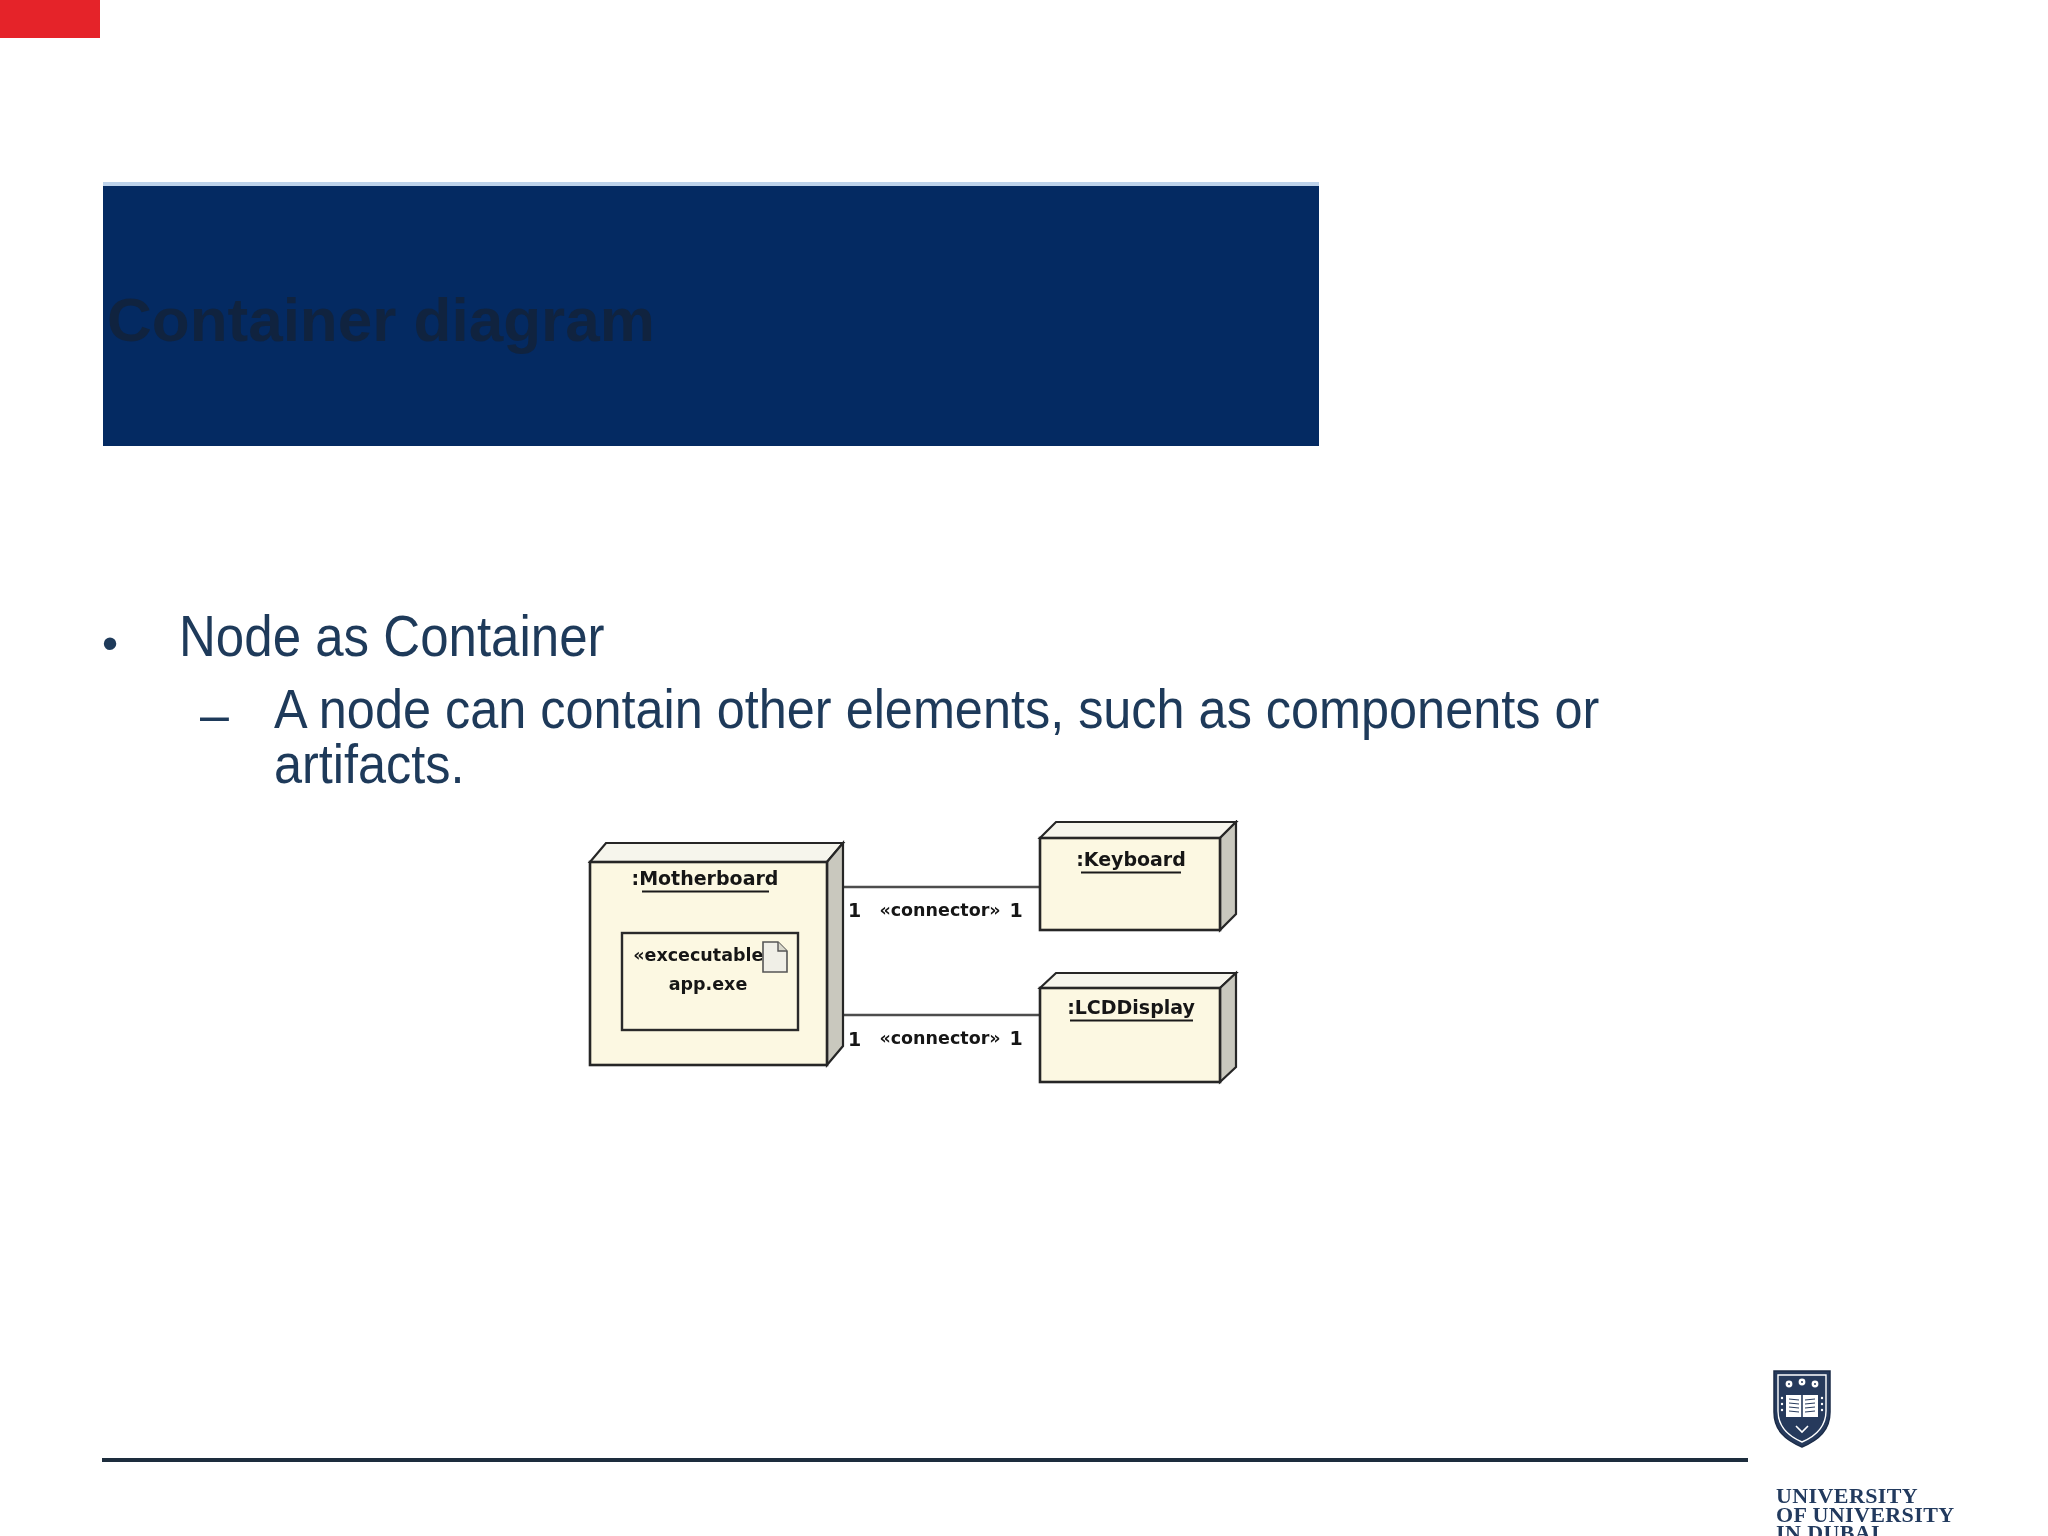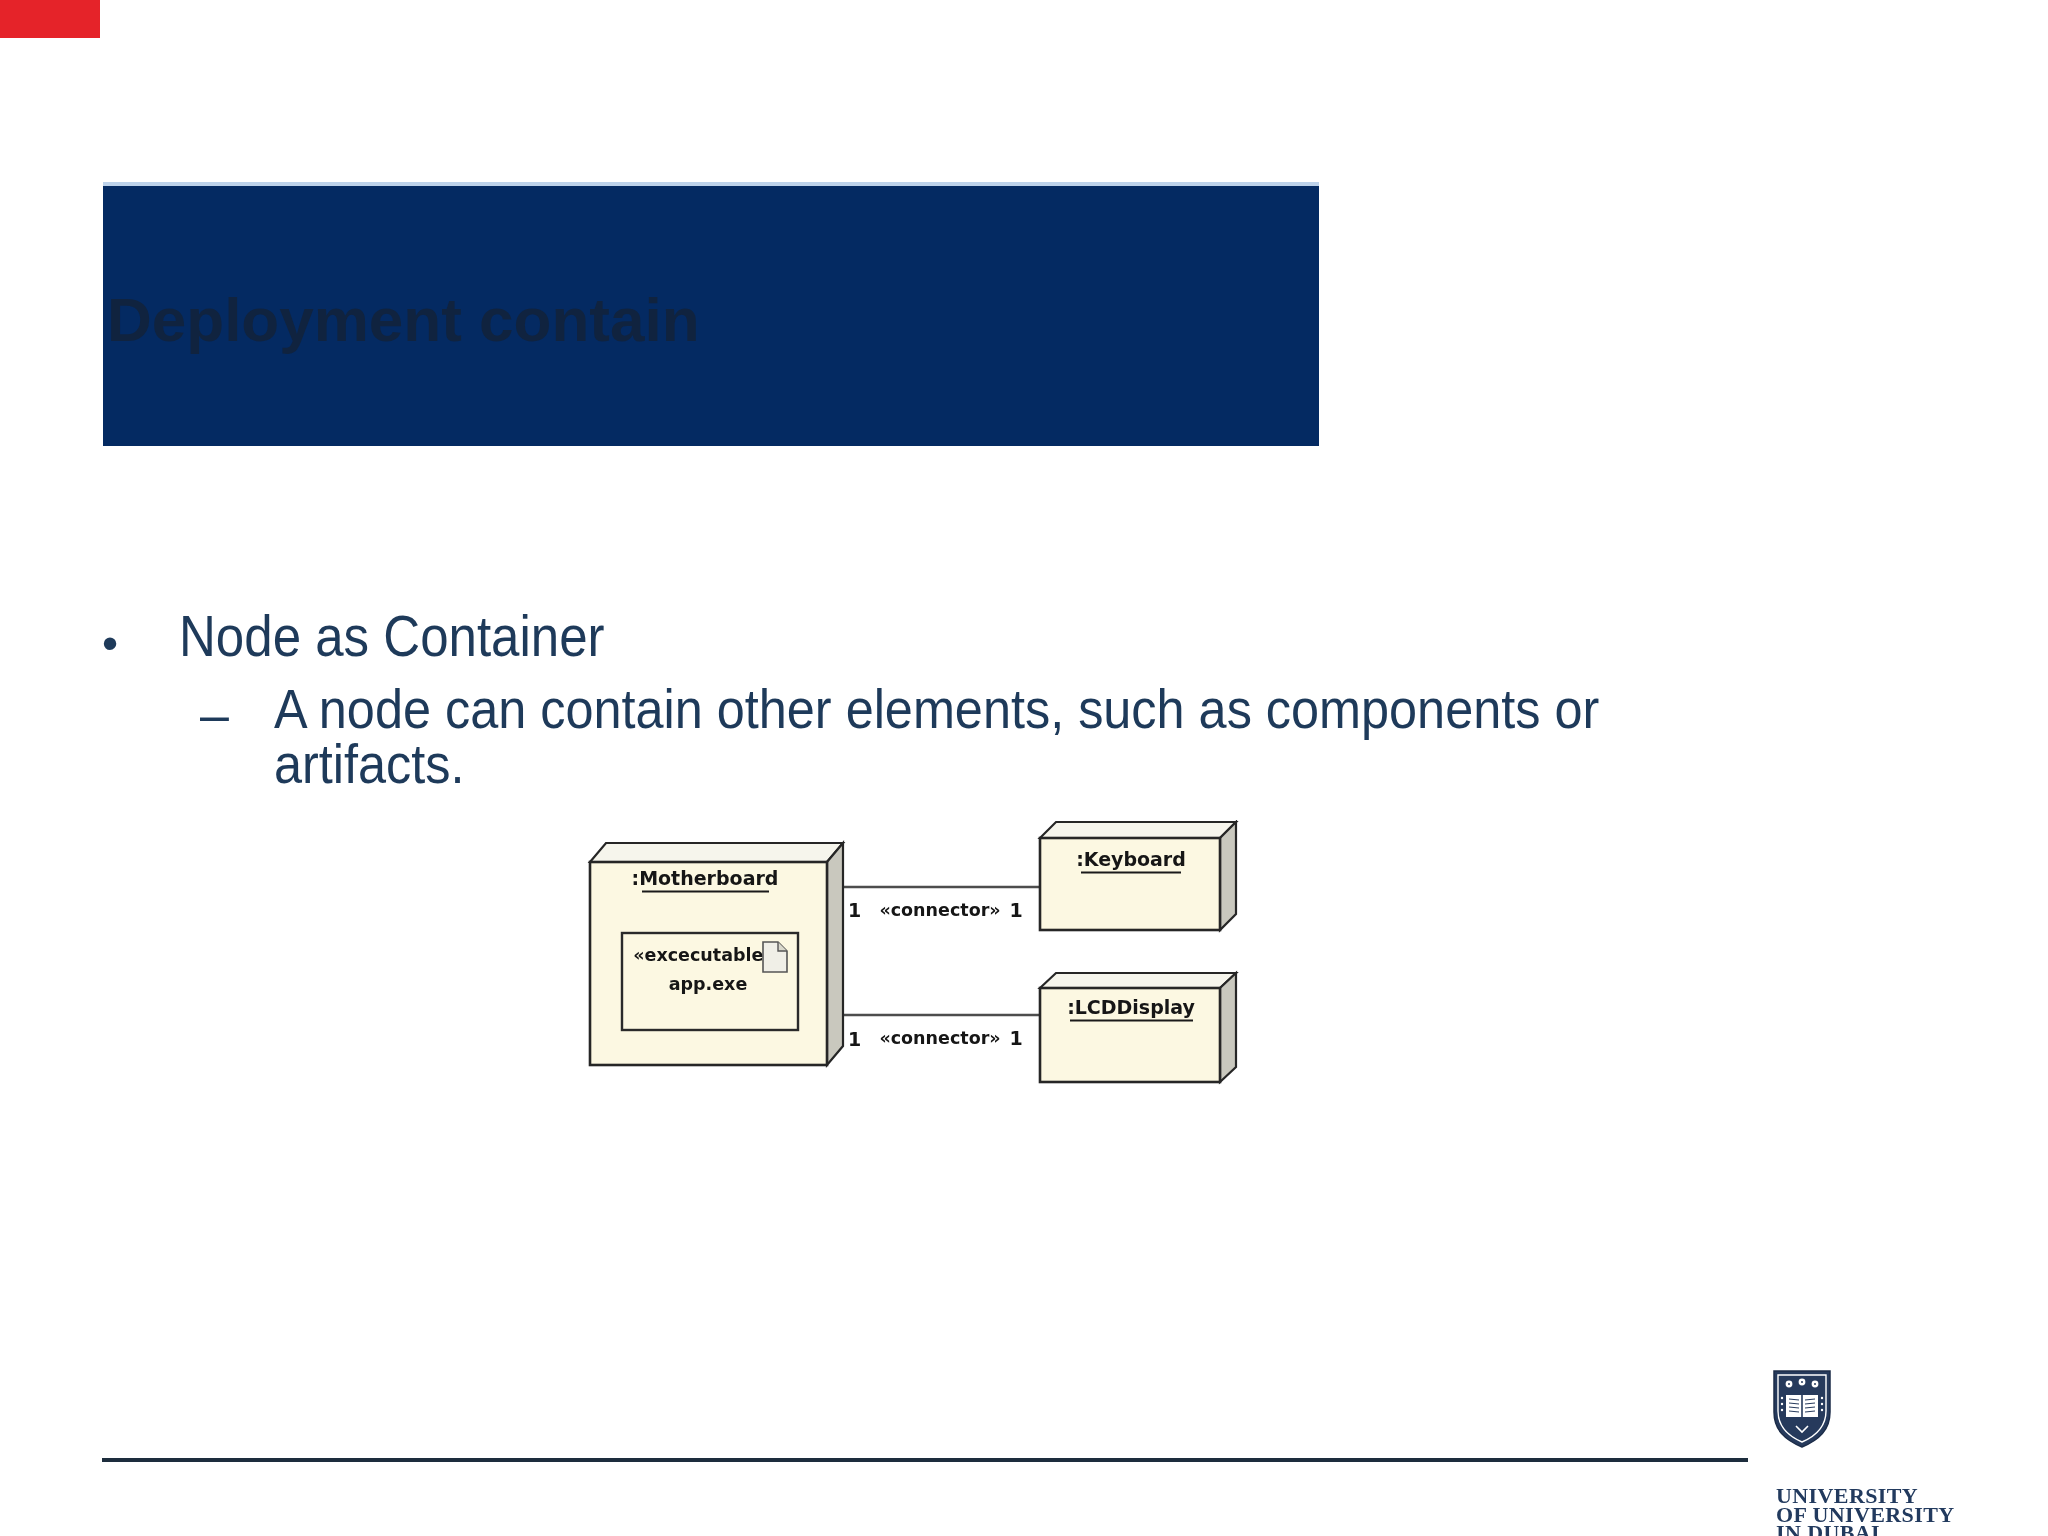--- a/index.html
+++ b/index.html
@@ -53,21 +53,21 @@
   }
 </style>
 </head>
 <body>
 
 <div class="slide">
 
   <div class="abs red-marker"></div>
 
   <div class="abs title-bar">
-    <div class="title-text">Deployment contain</div>
+    <div class="title-text">Container diagram</div>
   </div>
 
   <span class="abs bullet-dot">•</span>
   <div class="abs bullet-main">Node as Container</div>
   <span class="abs bullet-dash">–</span>
   <div class="abs bullet-sub">A node can contain other elements, such as components or artifacts.</div>
 
   <svg class="abs uml" viewBox="0 0 660 266">
 
     <line class="connector" x1="263" y1="67" x2="460" y2="67"></line>

